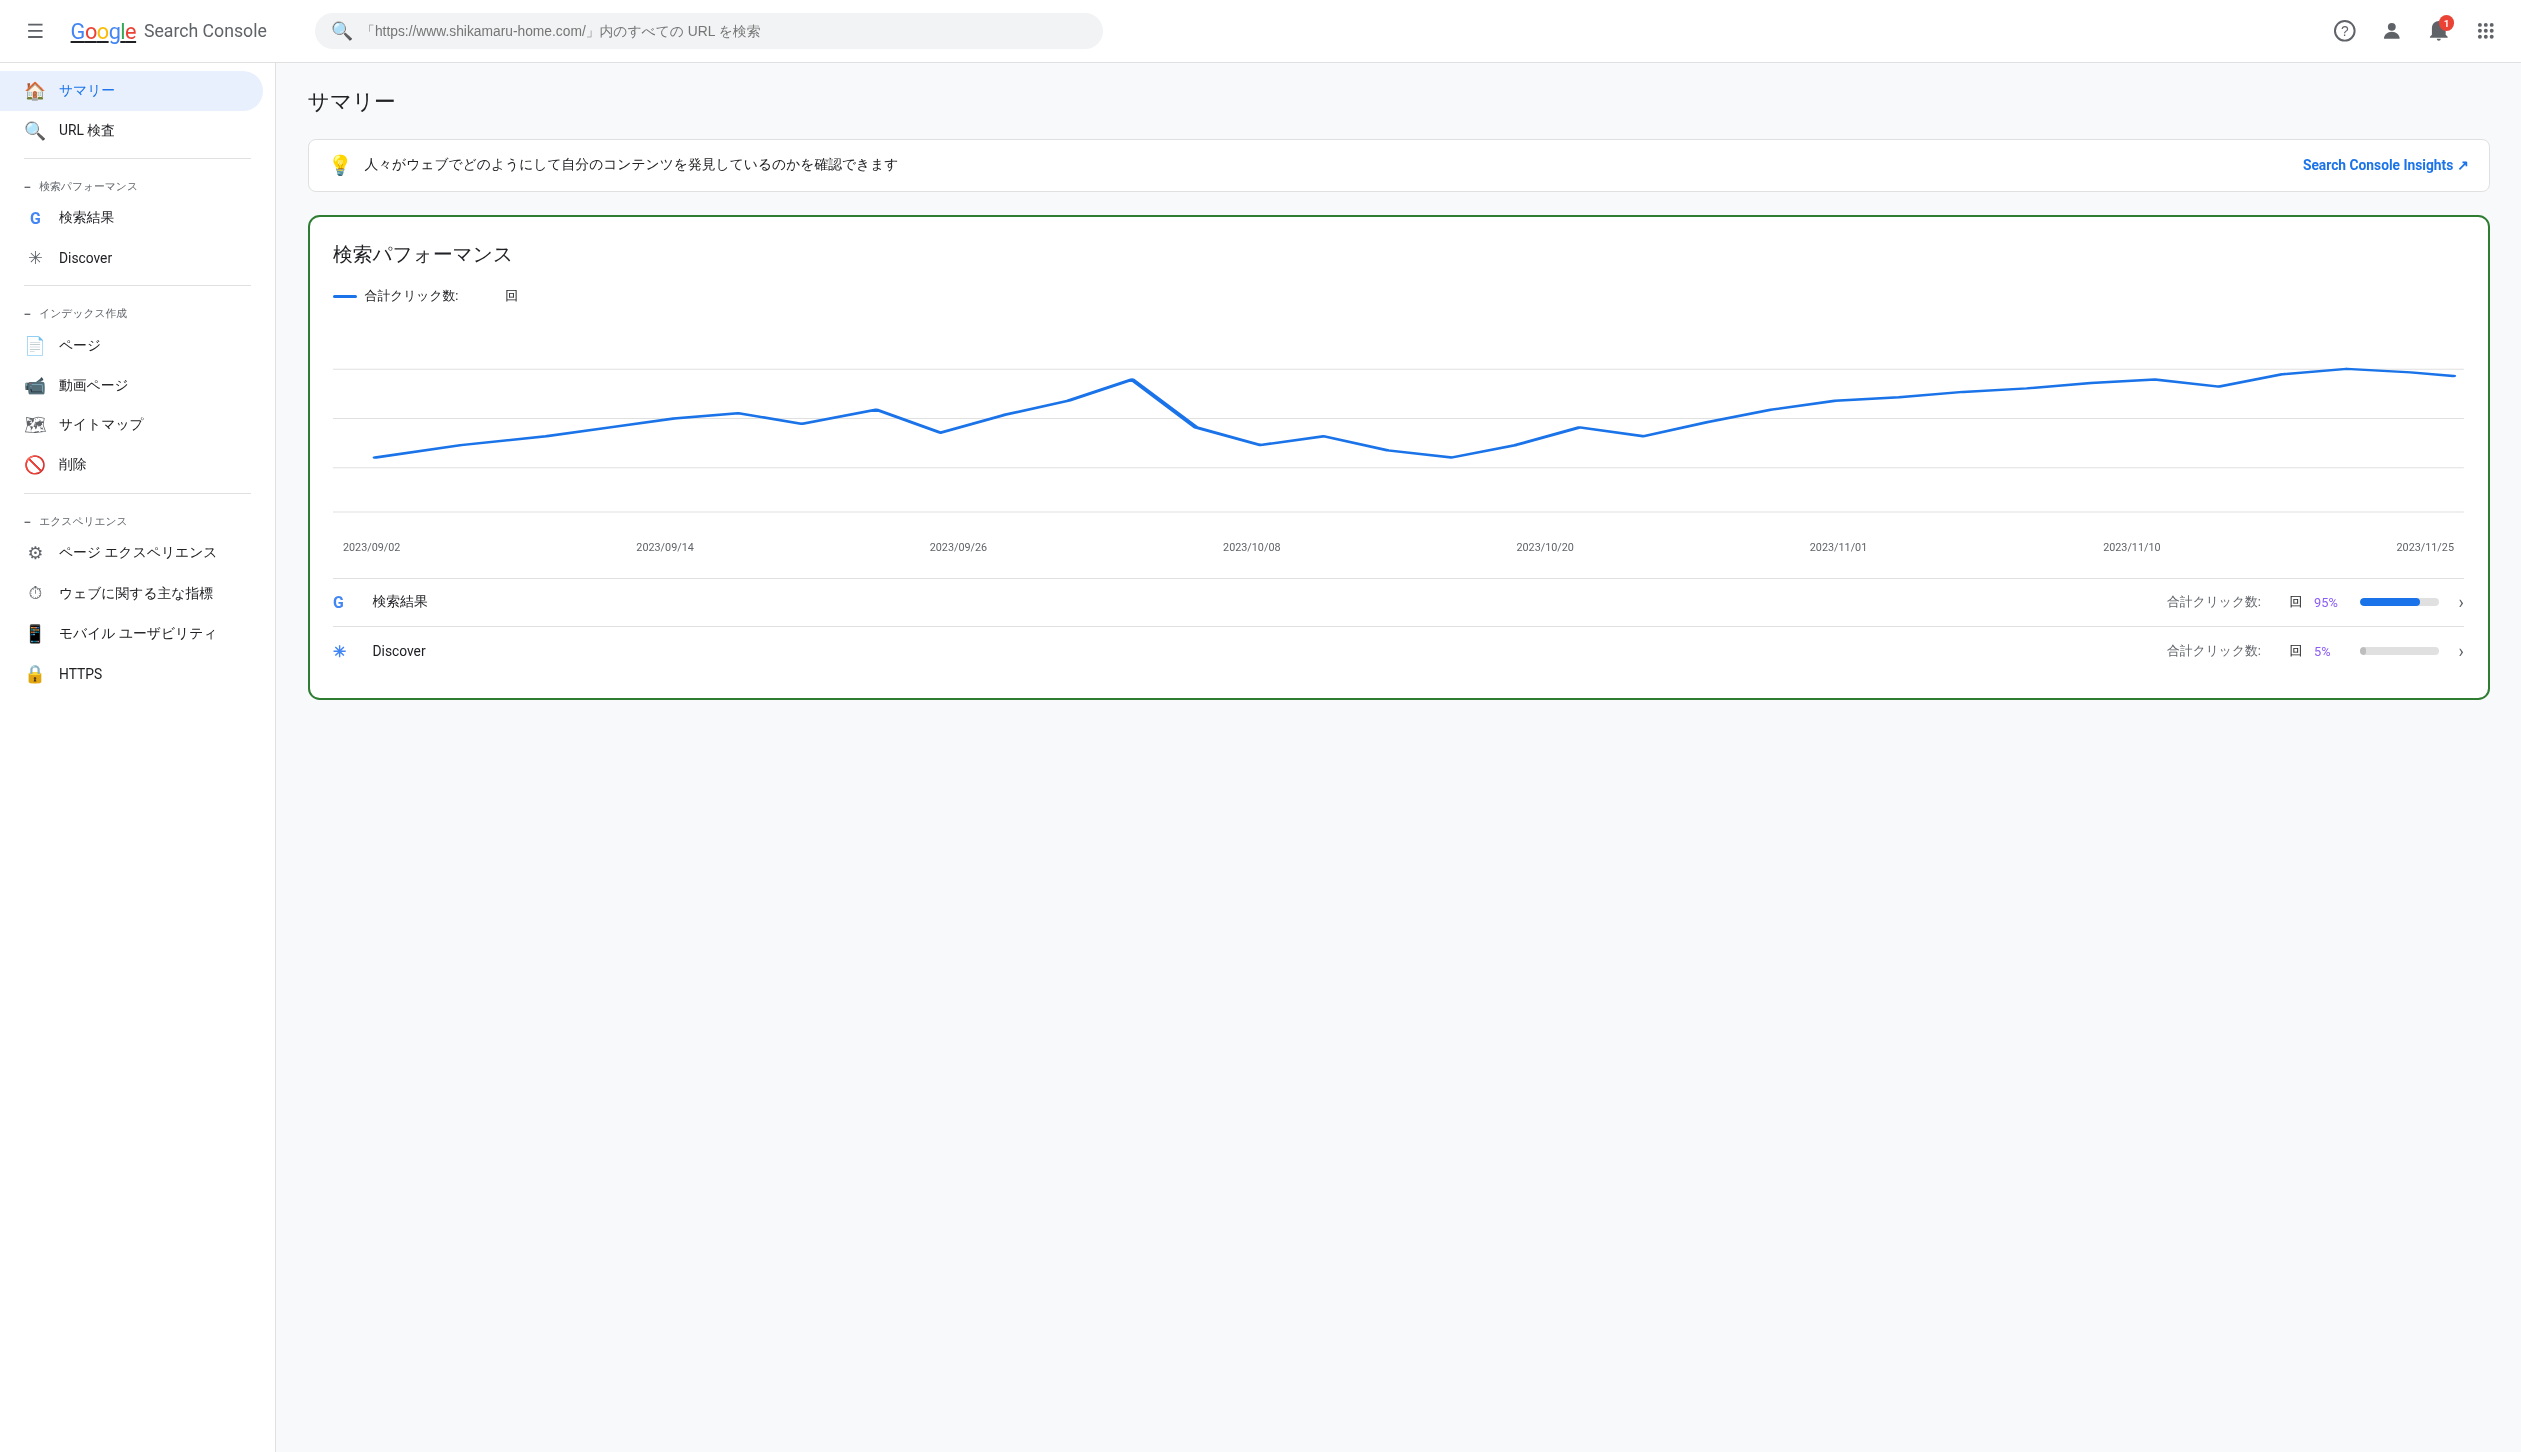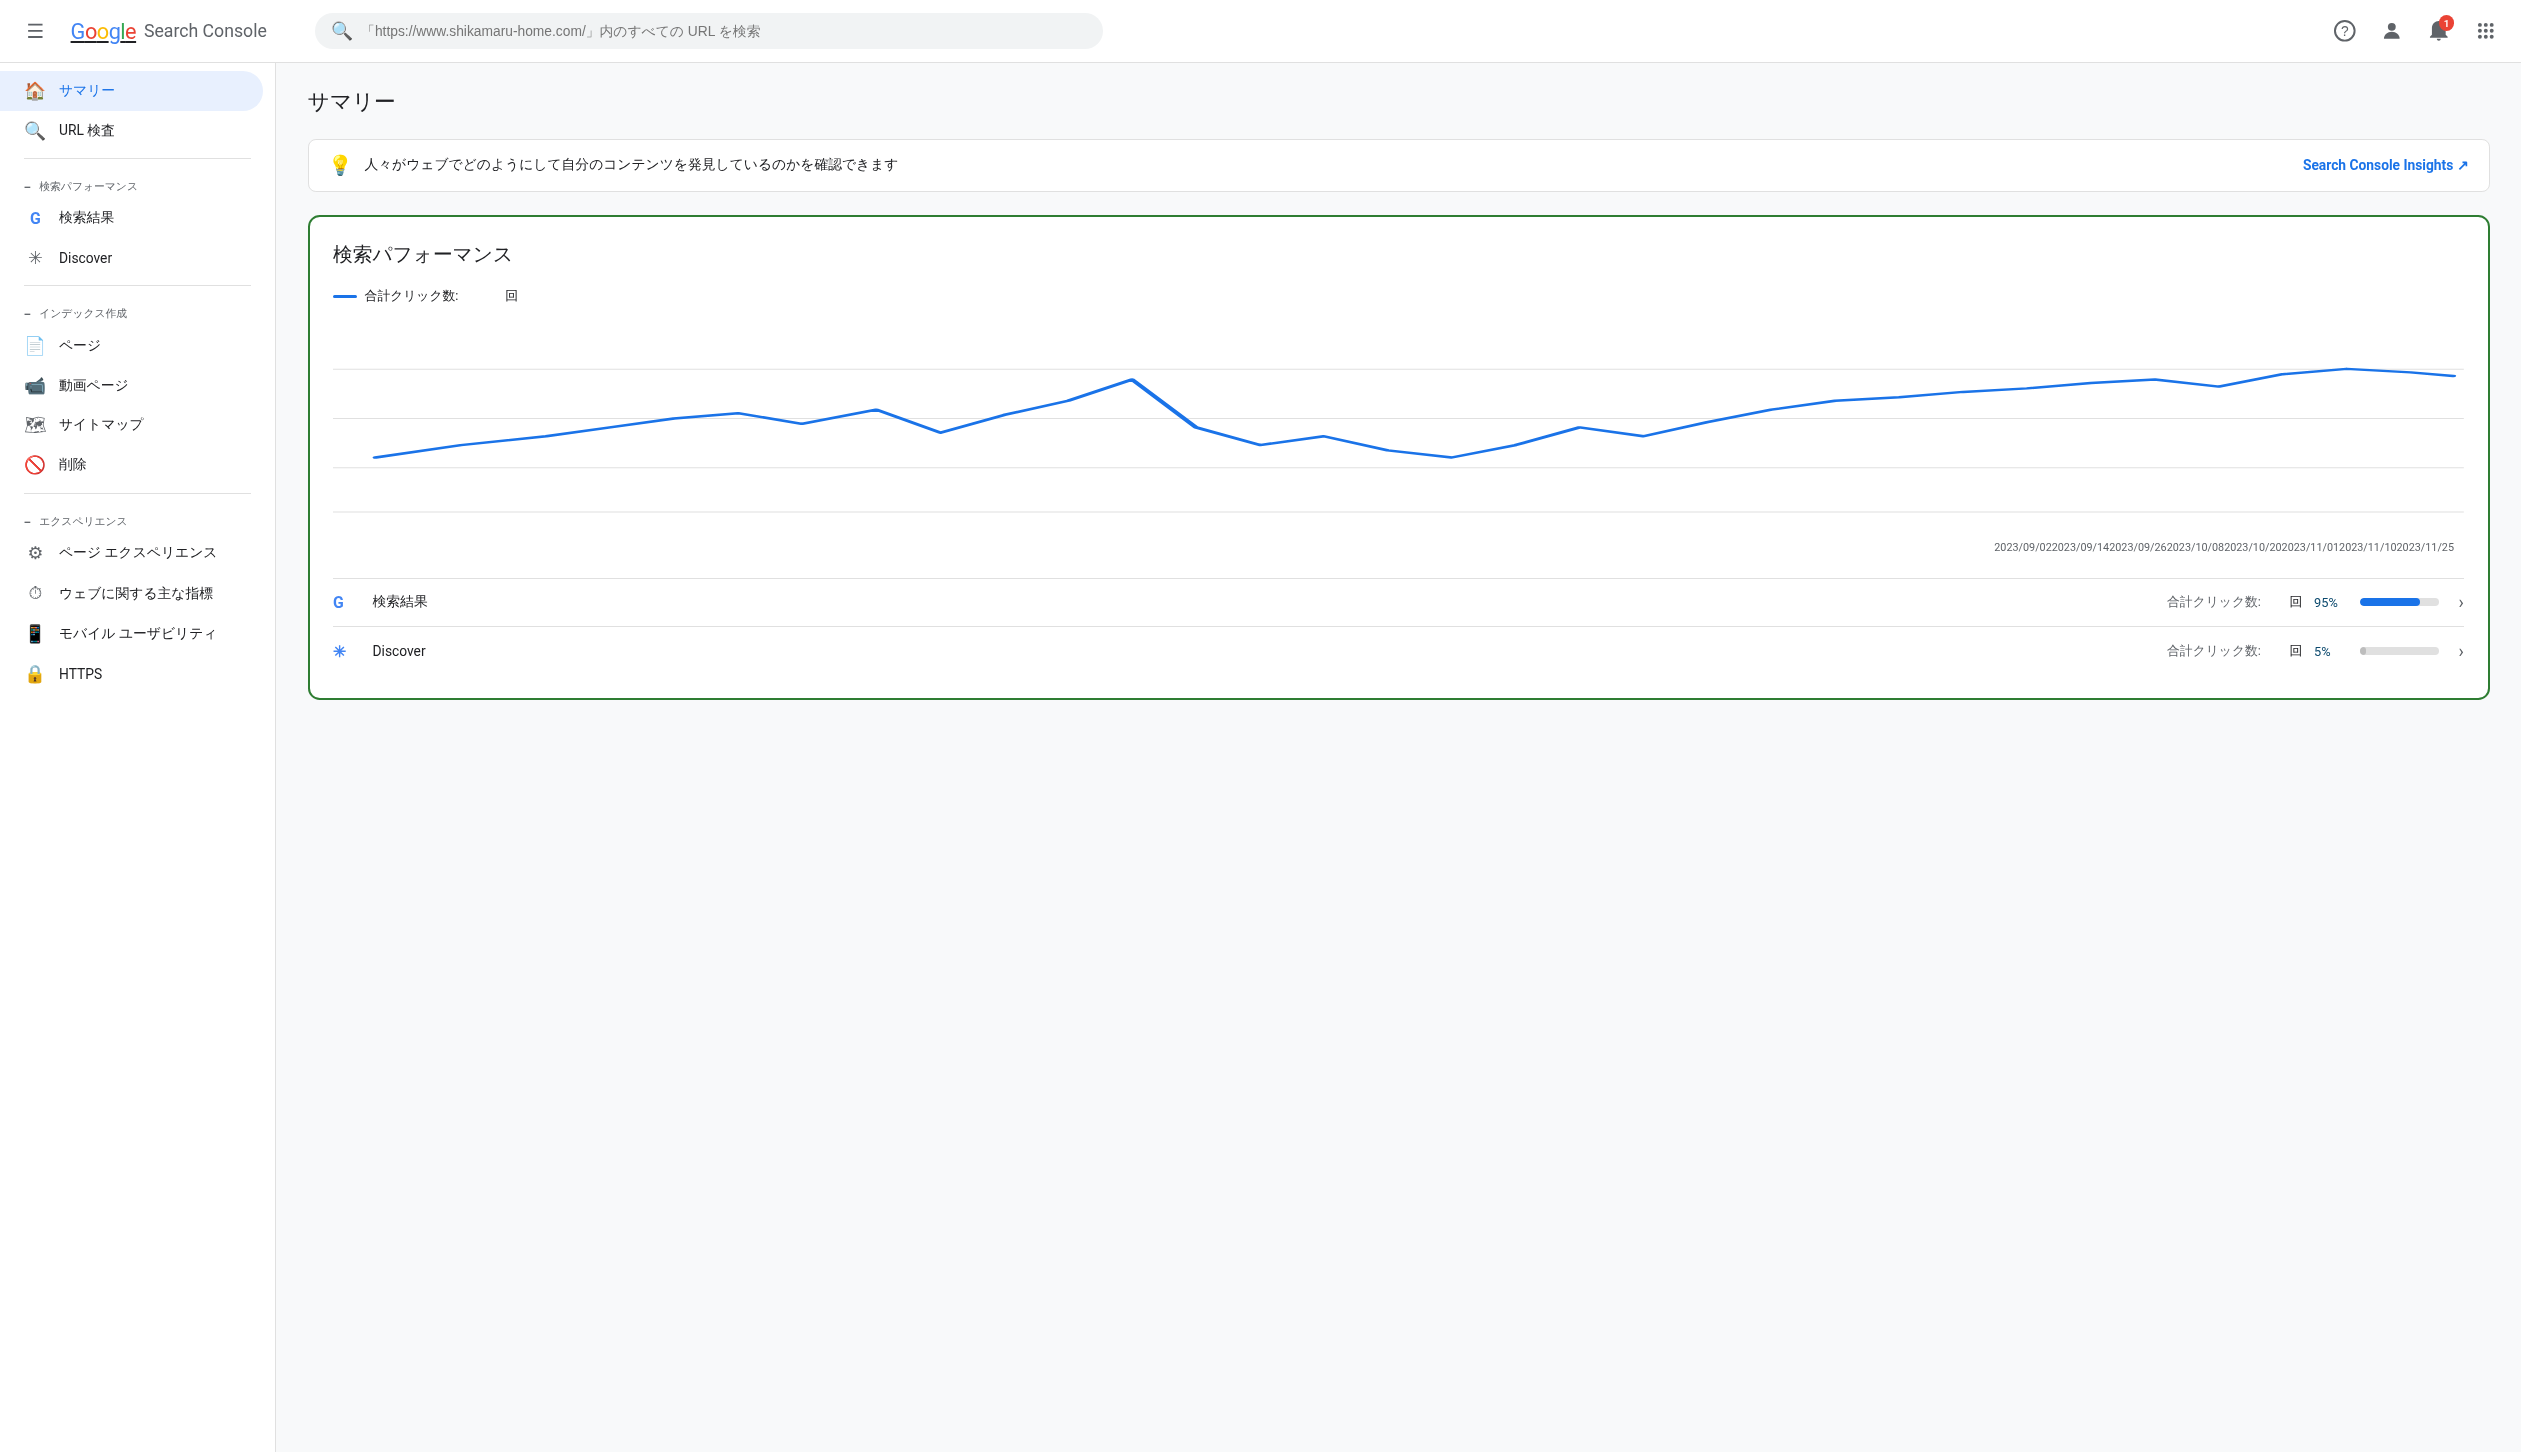--- a/index.html
+++ b/index.html
@@ -239,21 +239,21 @@
       position: relative;
       height: 197px;
       margin-bottom: 23.6px;
     }
     .chart-svg {
       width: 100%;
       height: 100%;
     }
     .x-axis-labels {
       display: flex;
-      justify-content: flex-end;
+      justify-content: space-between;
       padding: 0 9.9px;
       margin-bottom: 23.6px;
     }
     .x-label {
       font-size: 10.8px;
       color: #5f6368;
     }
     
     .perf-row {
       display: flex;
@@ -284,21 +284,21 @@
       color: #5f6368;
     }
     .perf-value {
       font-size: 12.8px;
       color: #202124;
       min-width: 29.6px;
       text-align: right;
     }
     .perf-pct {
       font-size: 12.8px;
-      color: #0c4a6e;
+      color: #8b5cf6;
       min-width: 34px;
     }
     .progress-bar-container {
       width: 79px;
       height: 7.9px;
       background: #e0e0e0;
       border-radius: 3.9px;
       overflow: hidden;
     }
     .progress-bar-fill {

